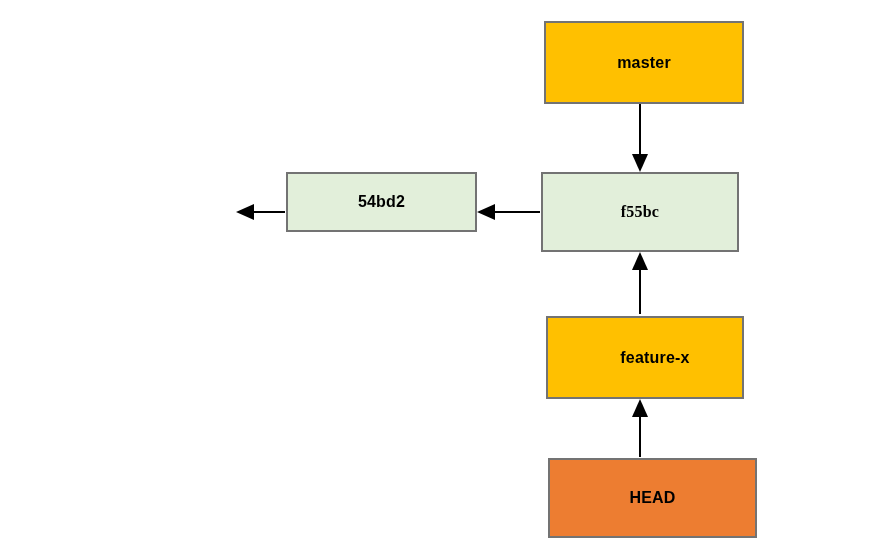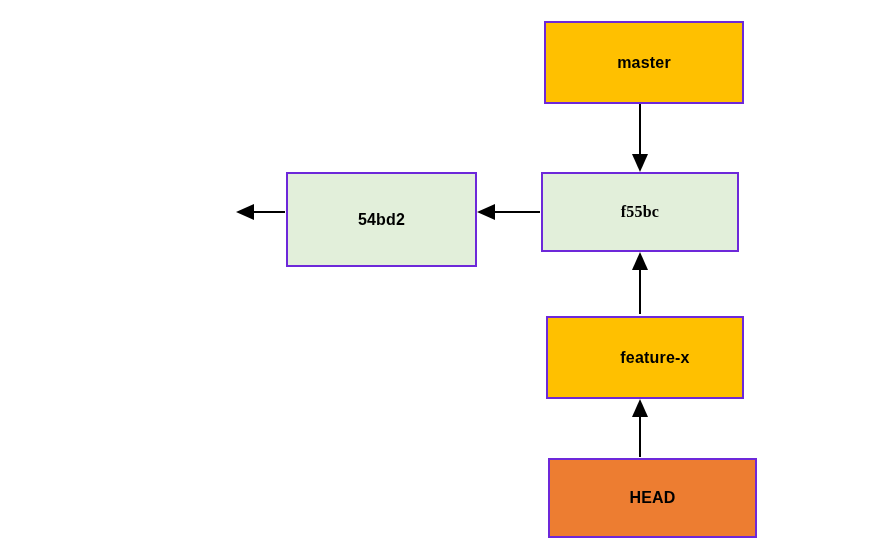--- a/index.html
+++ b/index.html
@@ -20,42 +20,42 @@
     position: absolute;
     left: 0;
     top: 0;
     width: 881px;
     height: 552px;
   }
 
   .node {
     position: absolute;
     box-sizing: border-box;
-    border: 2px solid #6d28d9;
+    border: 2px solid #737373;
     display: flex;
     align-items: center;
     justify-content: center;
     font-weight: bold;
     font-size: 16px;
     color: #000000;
     letter-spacing: 0.2px;
     line-height: 1;
     z-index: 2;
   }
 
   .node-commit { background: #e2efda; }
   .node-branch { background: #ffc000; }
   .node-head   { background: #ed7d31; }
 
   
   #node-88ba6 {
     left: 38px;  top: 171px;  width: 198px; height: 86px;
   }
   #node-54bd2 {
-    left: 286px; top: 172px;  width: 191px; height: 95px; text-align: right;
+    left: 286px; top: 172px;  width: 191px; height: 60px; text-align: right;
   }
   #node-f55bc {
     left: 541px; top: 172px;  width: 198px; height: 80px; font-family: Liberation Serif, serif;
   }
   #node-master {
     left: 544px; top: 21px;   width: 200px; height: 83px;
   }
   #node-feature-x {
     left: 546px; top: 316px;  width: 198px; height: 83px; padding-left: 20px;
   }

